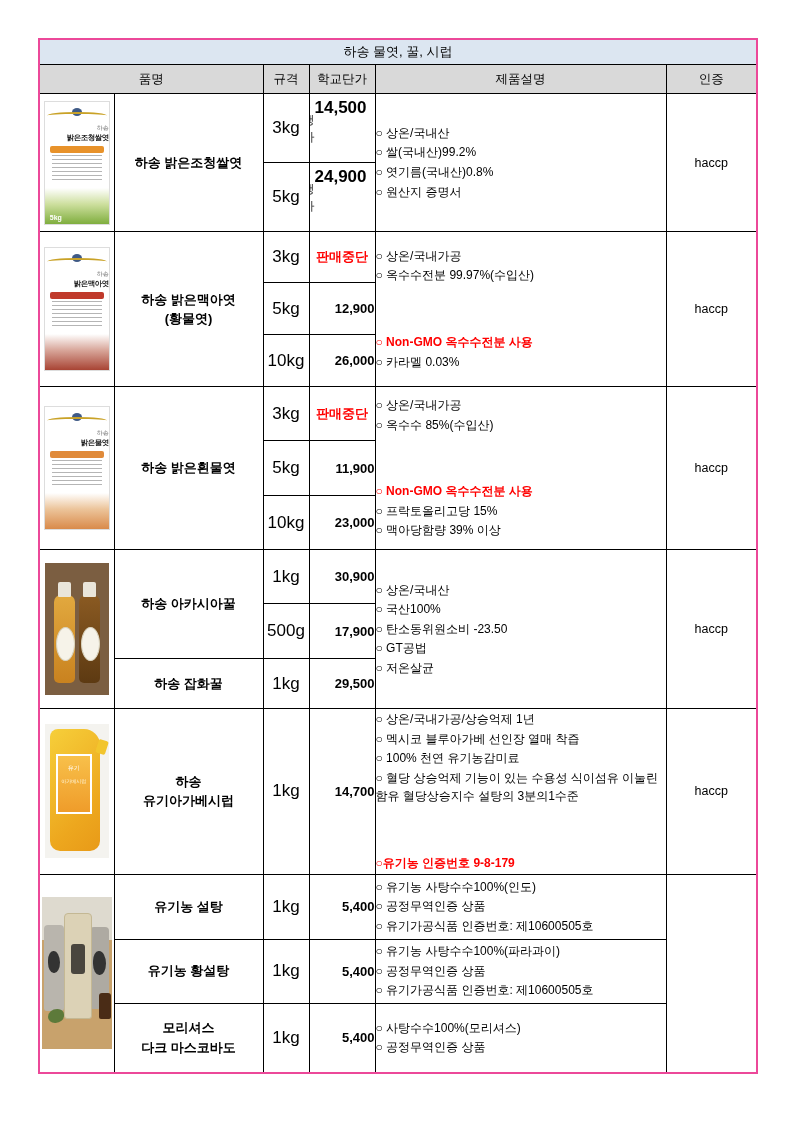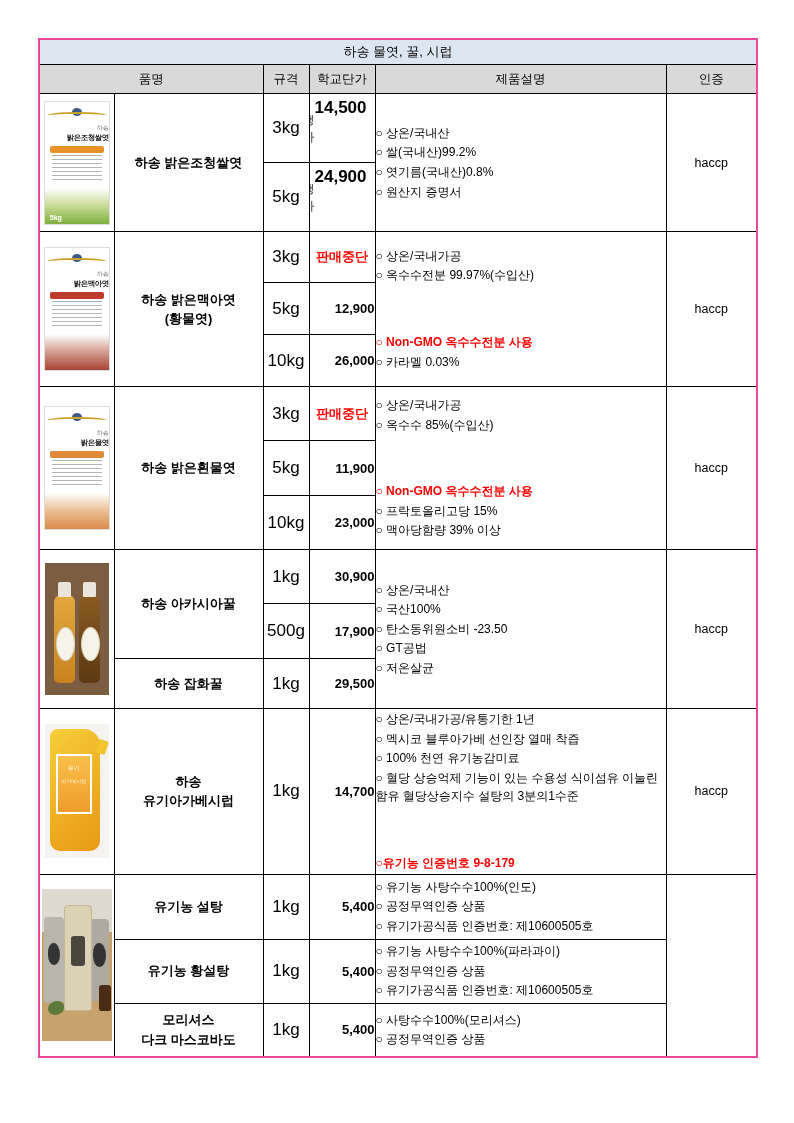--- a/index.html
+++ b/index.html
@@ -265,21 +265,21 @@
           <div class="al1">유기</div>
           <div class="al2">아가베시럽</div>
         </div>
       </div>
     </td>
     <td class="name">하송
 유기아가베시럽</td>
     <td class="spec">1kg</td>
     <td class="price">14,700</td>
     <td class="desc">
-      <div class="ditem">○ 상온/국내가공/유통기한 1년</div>
+      <div class="ditem">○ 상온/국내가공/상승억제 1년</div>
       <div class="ditem">○ 멕시코 블루아가베 선인장 열매 착즙</div>
       <div class="ditem">○ 100% 천연 유기농감미료</div>
       <div class="ditem">○ 혈당 상승억제 기능이 있는 수용성 식이섬유 이눌린 함유 혈당상승지수 설탕의 3분의1수준</div>
       <div class="ditem red">○유기농 인증번호 9-8-179</div>
     </td>
     <td class="cert">haccp</td>
   </tr>
 
   <tr style="height:65px">
     <td rowspan="3" class="imgcell">
@@ -310,21 +310,21 @@
   <tr style="height:64px">
     <td class="name">유기농 황설탕</td>
     <td class="spec">1kg</td>
     <td class="price">5,400</td>
     <td class="desc">
       <div class="ditem">○ 유기농 사탕수수100%(파라과이)</div>
       <div class="ditem">○ 공정무역인증 상품</div>
       <div class="ditem">○ 유기가공식품 인증번호: 제10600505호</div>
     </td>
   </tr>
-  <tr style="height:54px">
+  <tr style="height:70px">
     <td class="name">모리셔스
 다크 마스코바도</td>
     <td class="spec">1kg</td>
     <td class="price">5,400</td>
     <td class="desc">
       <div class="ditem">○ 사탕수수100%(모리셔스)</div>
       <div class="ditem">○ 공정무역인증 상품</div>
     </td>
   </tr>
 </tbody>

